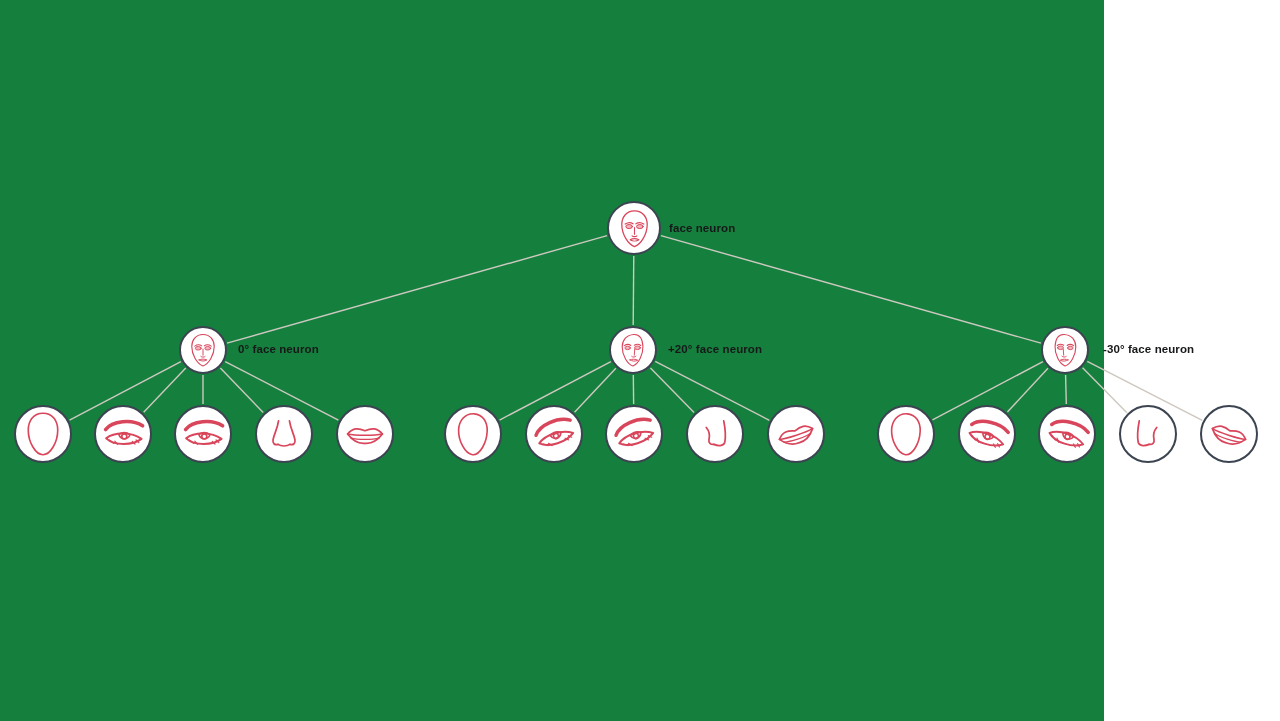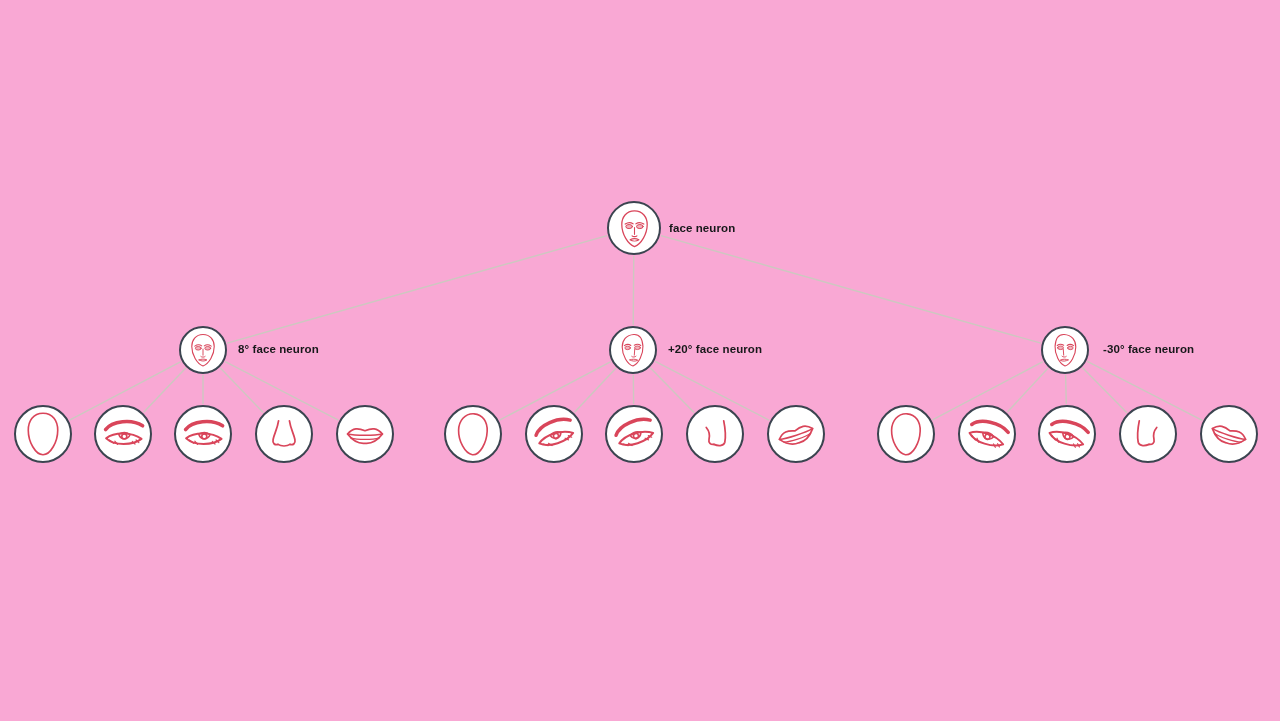--- a/index.html
+++ b/index.html
@@ -8,23 +8,23 @@
     background: #ffffff;
   }
   body {
     width: 1280px;
     height: 721px;
     font-family: "Liberation Sans", sans-serif;
     overflow: hidden;
   }
   #diagram-root {
     position: relative;
-    width: 1280px;
+    width: 1104px;
     height: 721px;
-    background: #f9a8d4;
+    background: #15803d;
   }
   #edge-layer {
     position: absolute;
     left: 0;
     top: 0;
     width: 1280px;
     height: 721px;
     pointer-events: none;
   }
   .node {
@@ -101,21 +101,21 @@
                 <path d="M23.5 17.2 C25.5 15.8 29 15.8 31.5 17.5" stroke-width="1.2"></path>
                 <ellipse cx="16.5" cy="20" rx="3.4" ry="2.1" fill="#d9455a" fill-opacity="0.4" stroke-width="1"></ellipse>
                 <ellipse cx="27.5" cy="20" rx="3.4" ry="2.1" fill="#d9455a" fill-opacity="0.4" stroke-width="1"></ellipse>
                 <path d="M22 21 L22 28 M19.5 29.5 C20.5 30.6 23.5 30.6 24.5 29.5" stroke-width="1.1"></path>
                 <path d="M17.5 33.5 C20 32.2 24 32.2 26.5 33.5 C24 35.2 20 35.2 17.5 33.5 Z" stroke-width="1.1"></path>
               </g>
             </g>
           </svg>
         </span>
       </div>
-      <div class="node-label" style="left: 238px; top: 344px; color: rgb(23, 24, 26);">8° face neuron</div>
+      <div class="node-label" style="left: 238px; top: 344px; color: rgb(23, 24, 26);">0° face neuron</div>
       <div class="node" style="left: 609px; top: 326px; width: 48px; height: 48px; border-color: rgb(59, 68, 80);">
         <span>
           <svg width="38" height="38" viewBox="0 0 38 38">
             <g fill="none" stroke="#d9455a" stroke-linecap="round" stroke-linejoin="round">
               <g transform="scale(0.8636363636363636)">
                 <g transform="translate(22 22) scale(1 1) translate(-22 -22)">
                   <path d="M23 4 C14 4.5 9.5 11 9.5 18.5 C9.5 28 15.5 38.5 22 40.5 C28.5 38 34 27 33.5 17.5 C33 10 30.5 3.6 23 4 Z" stroke-width="1.3"></path>
                   <path d="M12 17 C14.5 15.2 17.5 15.2 19.5 16.8" stroke-width="1.2"></path>
                   <path d="M23.5 16.5 C25.8 15 29 15.2 31 16.8" stroke-width="1.2"></path>
                   <ellipse cx="15.8" cy="19.6" rx="3.2" ry="2" fill="#d9455a" fill-opacity="0.4" stroke-width="1"></ellipse>

